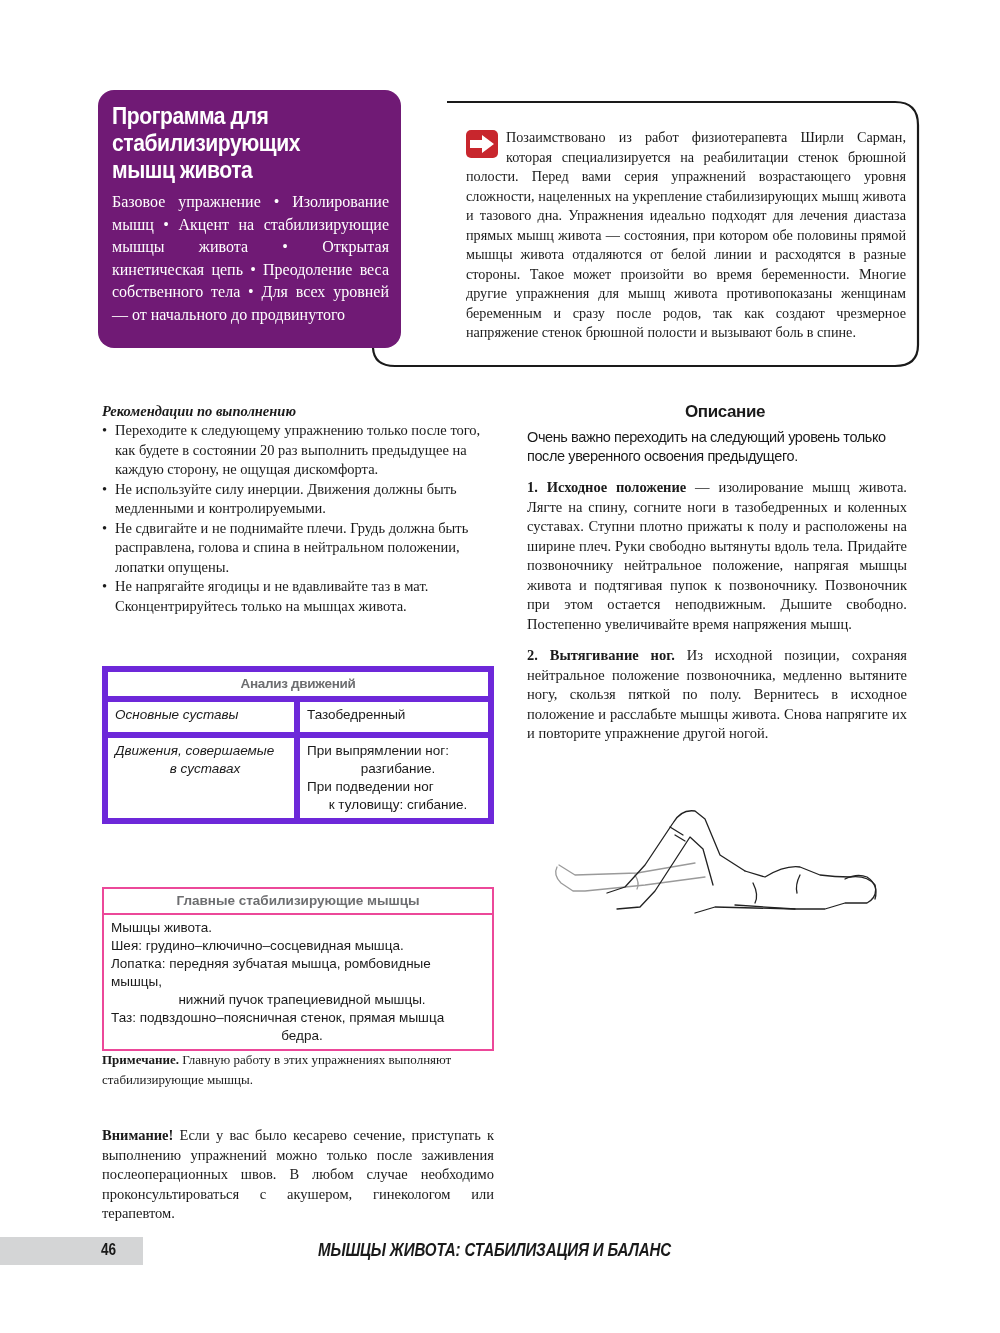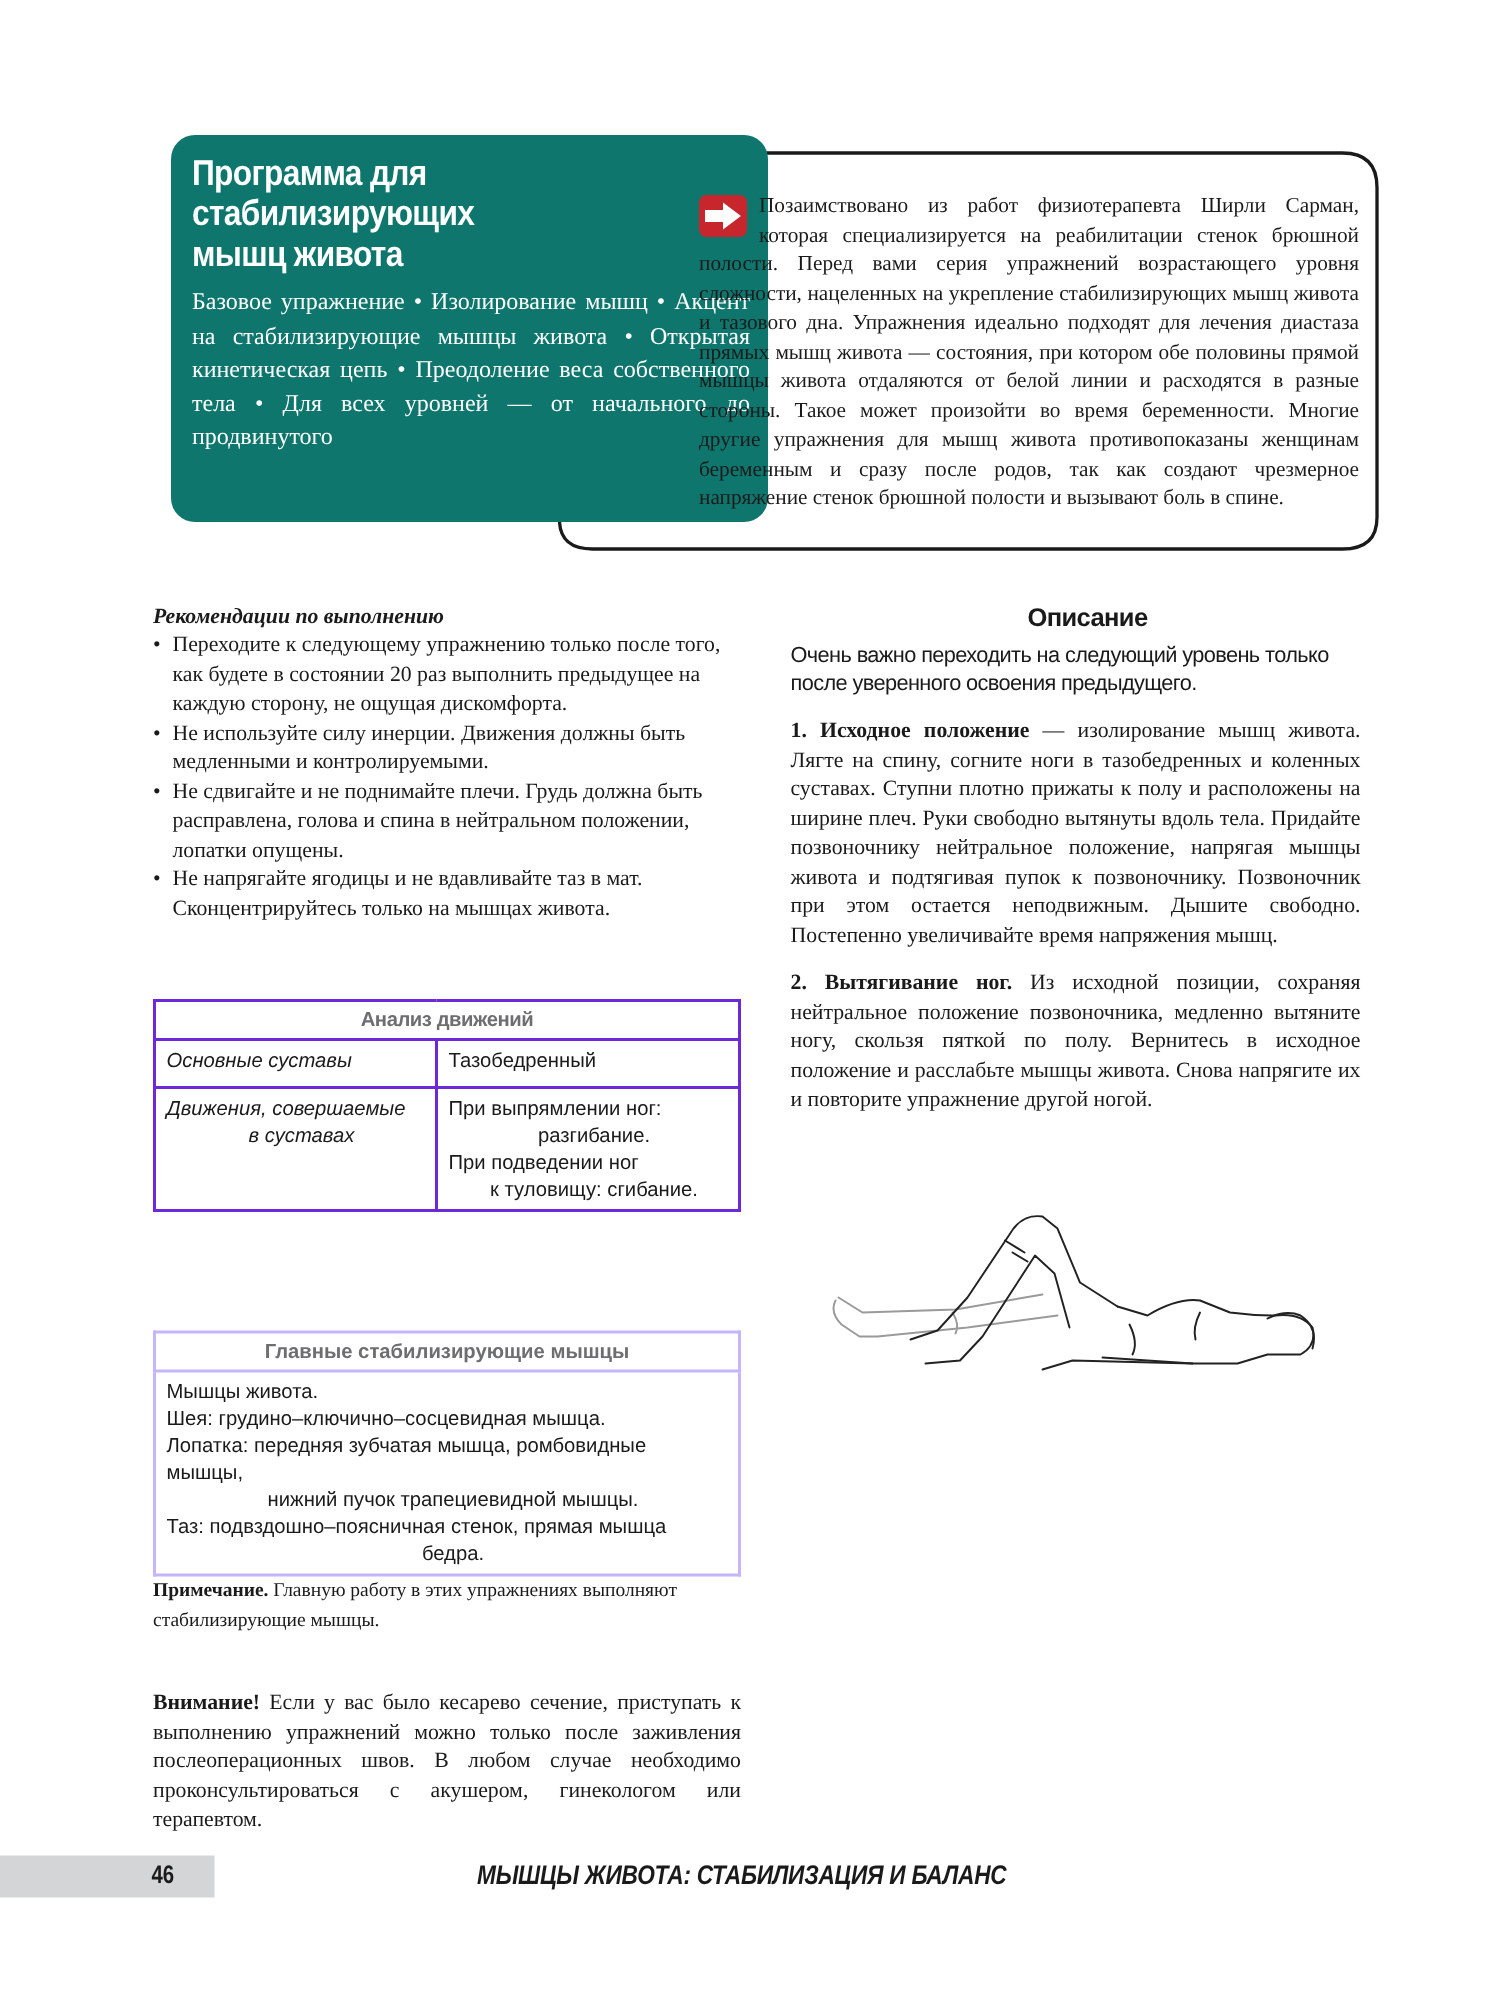--- a/index.html
+++ b/index.html
@@ -1,21 +1,21 @@
 <!DOCTYPE html>
 <html><head>
 <meta charset="utf-8">
 <style>
   html, body { margin: 0; padding: 0; background: #ffffff; }
   body { width: 1000px; height: 1333px; position: relative; overflow: hidden;
          font-family: "Liberation Serif", serif; color: #1a1a1a; }
 
   
-  .title-box { position: absolute; left: 114px; top: 90px; width: 398px; height: 258px;
-               background: #0f766e; border-radius: 16px; color: #fff; box-sizing: border-box;
+  .title-box { position: absolute; left: 98px; top: 90px; width: 303px; height: 258px;
+               background: #701a75; border-radius: 16px; color: #fff; box-sizing: border-box;
                padding: 12px 12px 0 14px; z-index: 2; }
   .title-box h1 { margin: 0; font-family: "Liberation Sans", sans-serif; font-weight: bold;
                   font-size: 24px; line-height: 27px; letter-spacing: -0.5px; transform: scaleX(0.88);
                   transform-origin: left top; width: 380px; }
   .title-box .tags { margin-top: 8px; font-size: 16px; line-height: 22.5px; text-align: justify; }
 
   
   .intro-outline { position: absolute; left: 370px; top: 100px; width: 550px; height: 268px; z-index: 1; pointer-events: none; }
   .intro-text { position: absolute; left: 466px; top: 128px; width: 440px; font-size: 14.2px;
                 line-height: 19.5px; text-align: justify; z-index: 3; }
@@ -25,28 +25,28 @@
 
   
   .left-col { position: absolute; left: 102px; top: 400px; width: 392px; }
   .rec-title { font-style: italic; font-weight: bold; font-size: 14.5px; margin: 3px 0 1px 0; }
   .rec-list { list-style: none; margin: 0; padding: 0; }
   .rec-list li { position: relative; padding-left: 13px; font-size: 14.5px; line-height: 19.5px; }
   .rec-list li .bullet { position: absolute; left: 0; top: 0; }
 
   table.analysis { position: absolute; left: 102px; top: 666px; width: 392px; border-collapse: collapse;
                    font-family: "Liberation Sans", sans-serif; font-size: 13.5px; }
-  table.analysis td, table.analysis th { border: 2px solid #6d28d9; padding: 4px 7px; vertical-align: top; line-height: 18px; }
+  table.analysis td, table.analysis th { border: 6px solid #6d28d9; padding: 4px 7px; vertical-align: top; line-height: 18px; }
   table.analysis th { font-weight: bold; color: #6d6e70; font-size: 13.5px; padding: 3px; letter-spacing: -0.3px; }
   table.analysis td.lbl { font-style: italic; width: 172px; padding-bottom: 8px; }
   .indent { padding-left: 8px; display: block; text-align: center; }
 
   table.stab { position: absolute; left: 102px; top: 887px; width: 392px; border-collapse: collapse;
                font-family: "Liberation Sans", sans-serif; font-size: 13.5px; }
-  table.stab td, table.stab th { border: 2px solid #c4b5fd; padding: 4px 7px; line-height: 18px; }
+  table.stab td, table.stab th { border: 2px solid #ec4899; padding: 4px 7px; line-height: 18px; }
   table.stab th { color: #6d6e70; font-weight: bold; padding: 3px; }
 
   .note { position: absolute; left: 102px; top: 1050px; width: 392px; font-size: 13px; line-height: 20px; }
   .warning { position: absolute; left: 102px; top: 1126px; width: 392px; font-size: 14.5px; line-height: 19.5px; text-align: justify; }
 
   
   .right-col { position: absolute; left: 527px; top: 402px; width: 380px; }
   .desc-heading { font-family: "Liberation Sans", sans-serif; font-weight: bold; font-size: 17px; margin: 0 0 6px 16px; letter-spacing: -0.4px; text-align: center; }
   .desc-lead { font-family: "Liberation Sans", sans-serif; font-size: 14.5px; line-height: 19px; margin: 0 0 12px 0; letter-spacing: -0.4px; }
   .step { font-size: 14.5px; line-height: 19.5px; margin: 0 0 12px 0; text-align: justify; }

